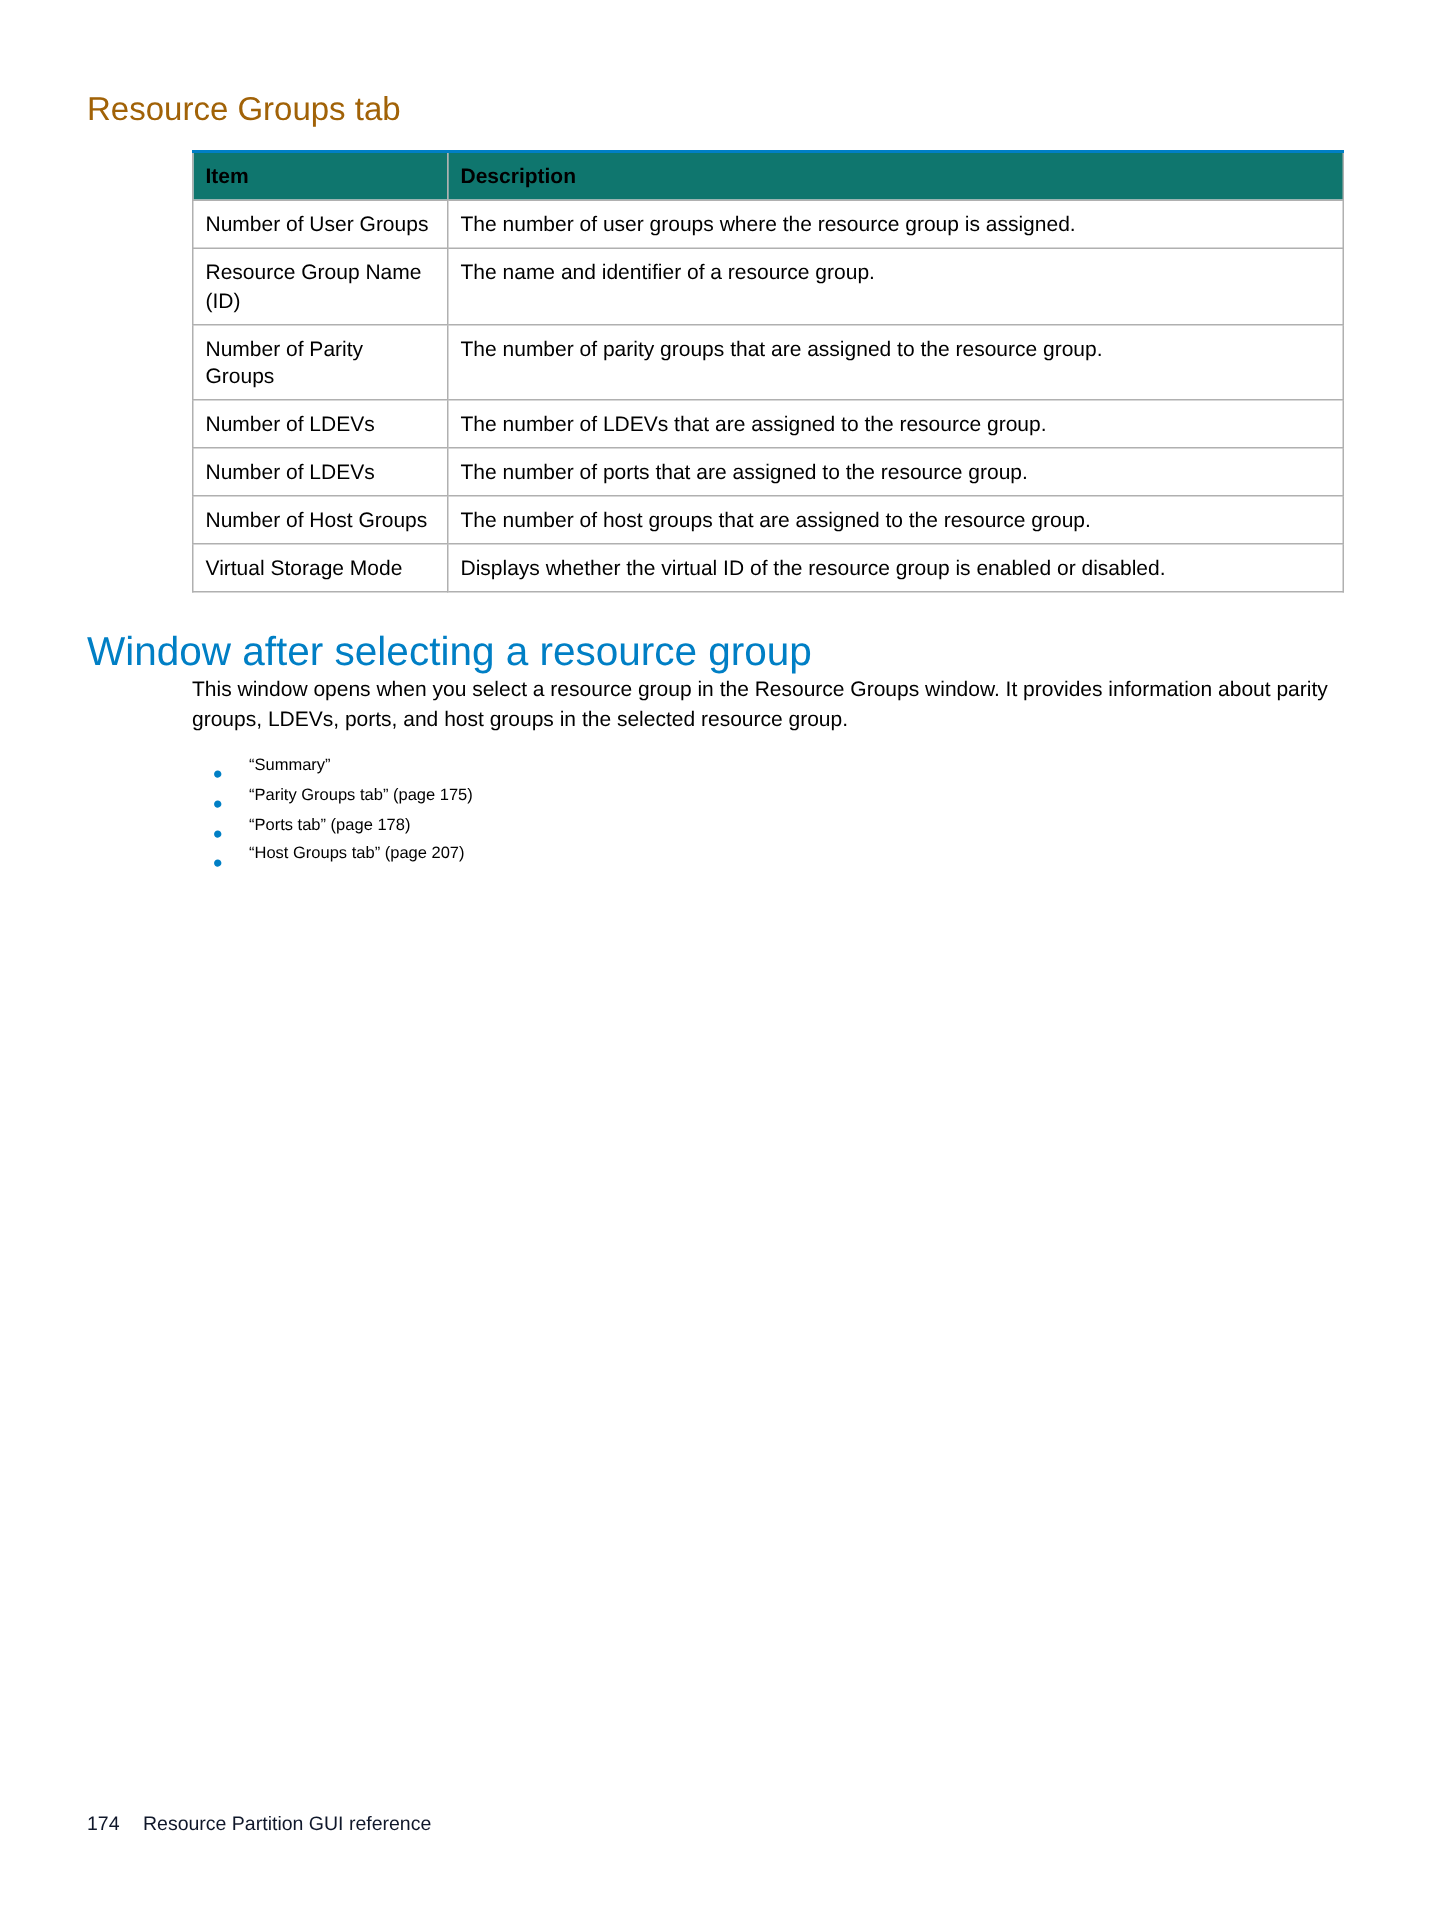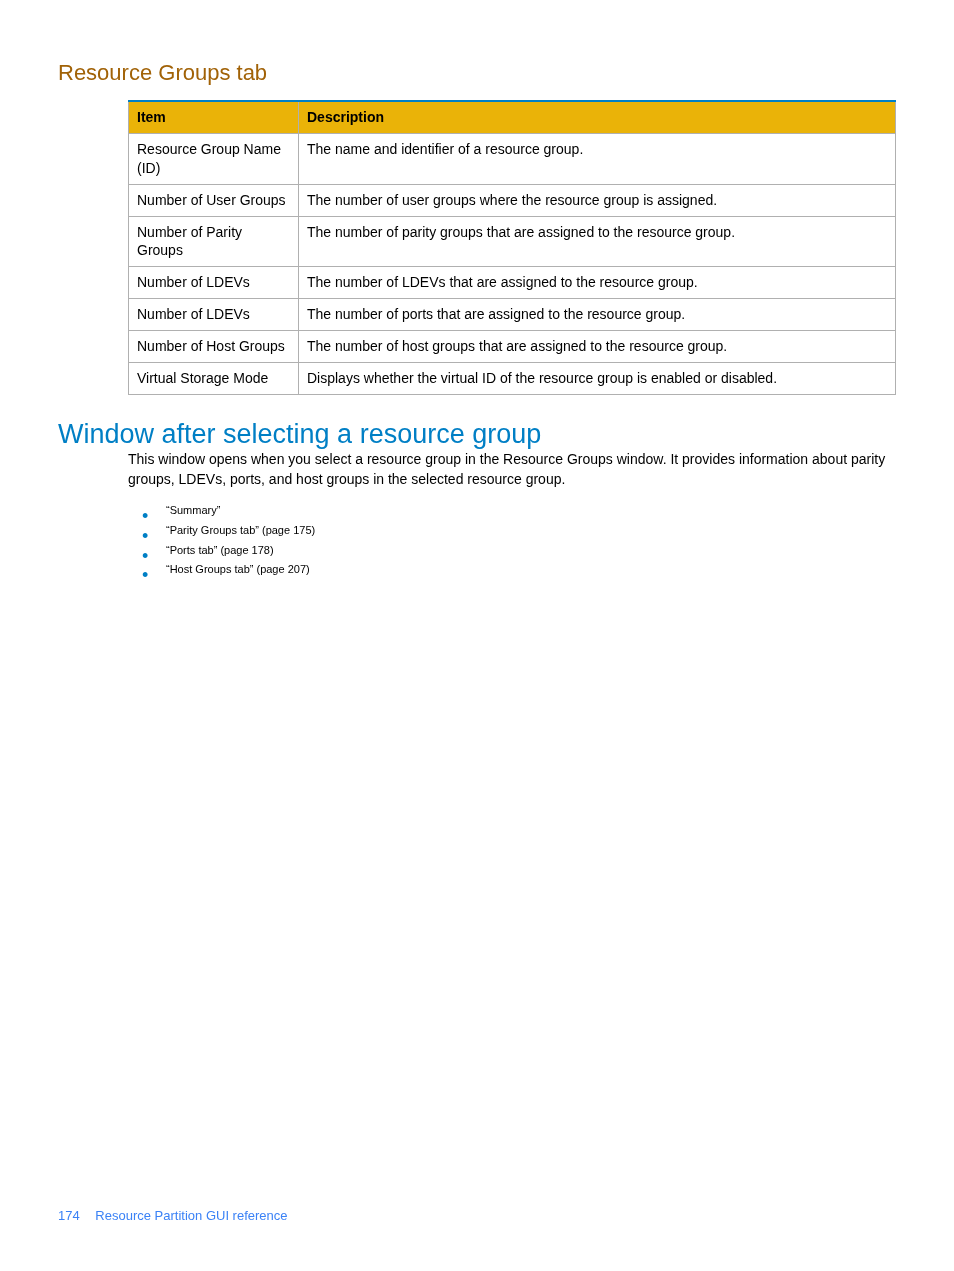--- a/index.html
+++ b/index.html
@@ -36,21 +36,21 @@
     table th, table td {
       border: 1px solid #b0b0b0;
       padding: 6px 8px;
       text-align: left;
       font-size: 14px;
       vertical-align: top;
       line-height: 1.35;
     }
     table th {
       font-weight: 700;
-      background: #eab308;
+      background: #0f766e;
     }
     table thead tr {
       border-top: 2px solid #007fc5;
     }
     .col-item { width: 170px; }
     .intro-text {
       font-size: 14px;
       line-height: 1.4;
       margin-bottom: 12px;
     }
@@ -67,45 +67,45 @@
       font-size: 18px;
       position: absolute;
       left: 14px;
       top: -1px;
     }
     .footer {
       position: absolute;
       bottom: 48px;
       left: 58px;
       font-size: 13px;
-      color: #3b82f6;
+      color: #0f172a;
     }
     .footer .page-num { margin-right: 12px; }
   </style>
 </head>
 <body>
 
 <h2 class="heading-1">Resource Groups tab</h2>
 
 <div class="content-block">
   <table>
     <thead>
       <tr>
         <th class="col-item">Item</th>
         <th>Description</th>
       </tr>
     </thead>
     <tbody>
       <tr>
+        <td>Number of User Groups</td>
+        <td>The number of user groups where the resource group is assigned.</td>
+      </tr>
+      <tr>
         <td>Resource Group Name (ID)</td>
         <td>The name and identifier of a resource group.</td>
-      </tr>
-      <tr>
-        <td>Number of User Groups</td>
-        <td>The number of user groups where the resource group is assigned.</td>
       </tr>
       <tr>
         <td>Number of Parity Groups</td>
         <td>The number of parity groups that are assigned to the resource group.</td>
       </tr>
       <tr>
         <td>Number of LDEVs</td>
         <td>The number of LDEVs that are assigned to the resource group.</td>
       </tr>
       <tr>

